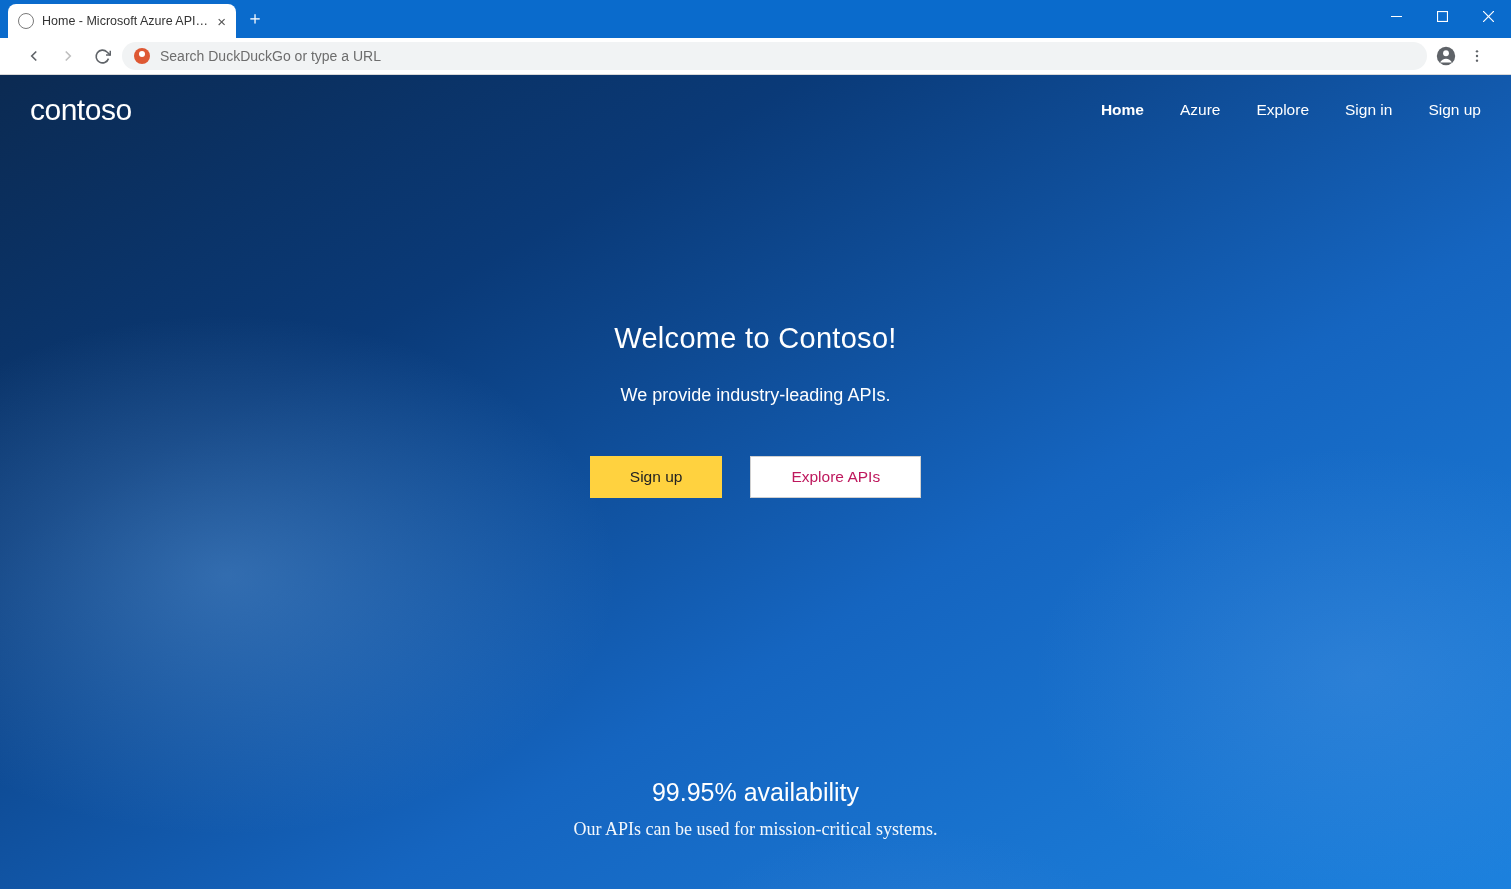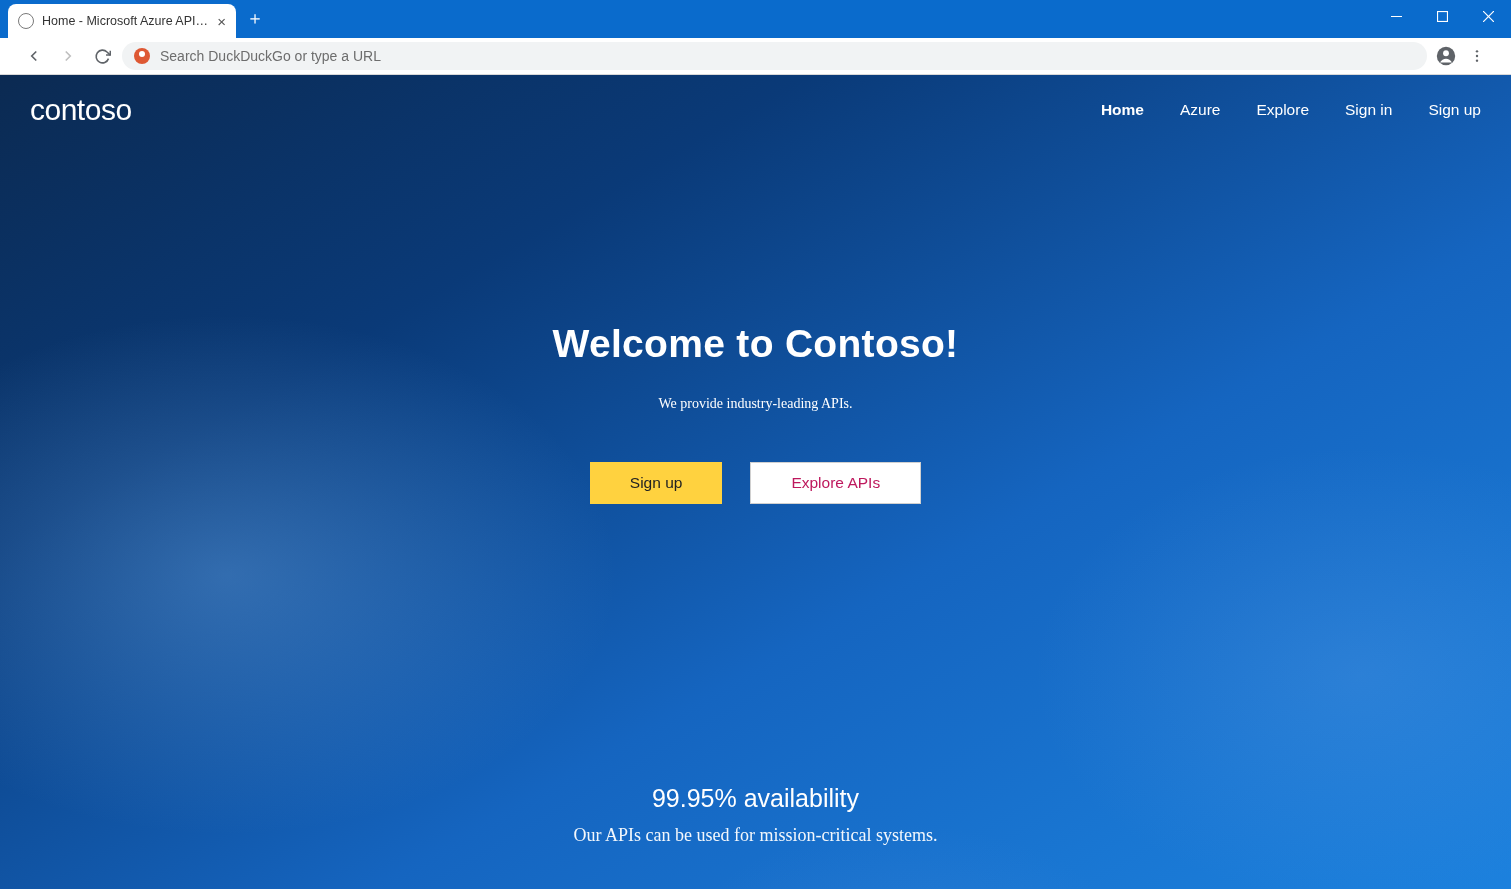--- a/index.html
+++ b/index.html
@@ -188,28 +188,27 @@
       text-decoration: none;
       cursor: pointer;
     }
     .nav a.active { font-weight: 700; }
 
     .hero-content {
       text-align: center;
       padding-top: 195px;
     }
     .hero-title {
-      font-size: 39px;
-      font-weight: 700;
+      font-size: 29px;
+      font-weight: 400;
       letter-spacing: 0.3px;
     }
     .hero-subtitle {
       margin-top: 30px;
-      font-size: 14px;
-      font-family: Liberation Serif, serif;
+      font-size: 18px;
     }
     .hero-buttons {
       margin-top: 50px;
       display: flex;
       justify-content: center;
       gap: 28px;
     }
     .btn {
       padding: 11px 40px;
       font-size: 15.5px;

